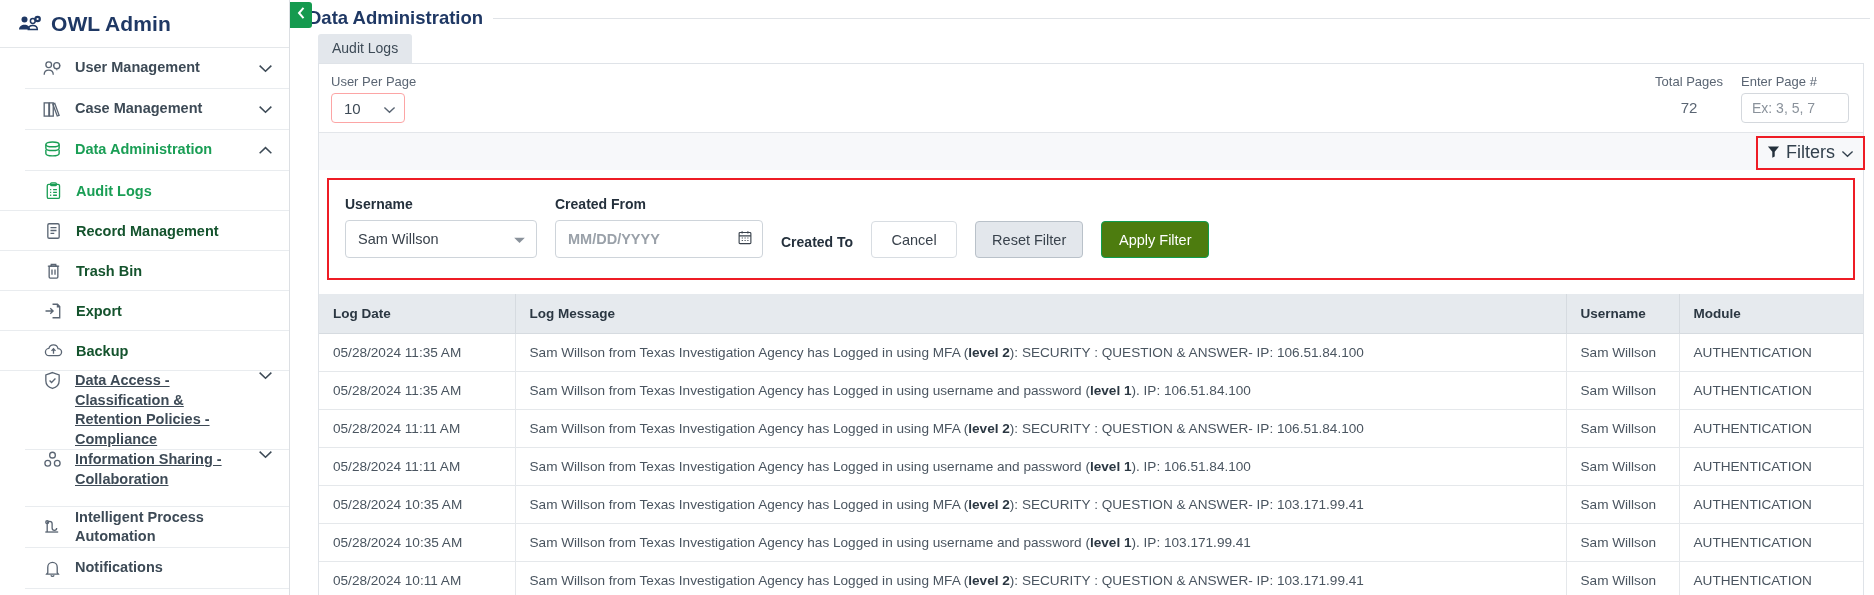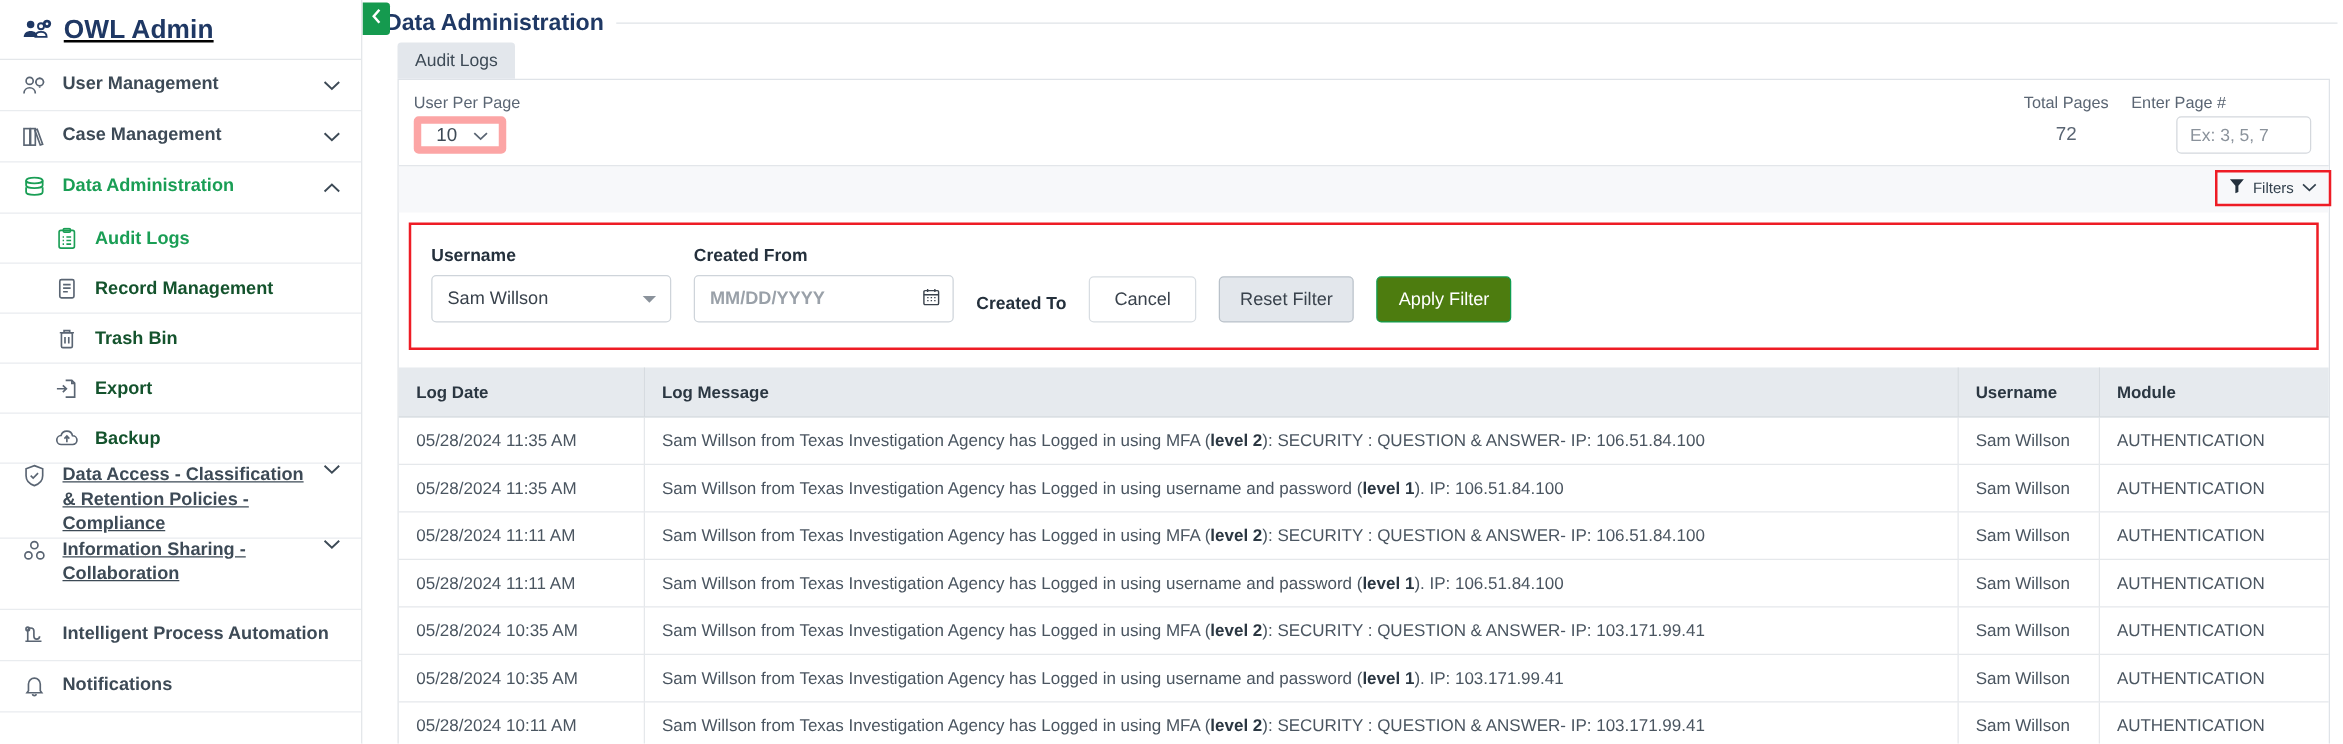--- a/index.html
+++ b/index.html
@@ -21,21 +21,20 @@
     overflow: hidden;
     position: relative;
   }
   .brand {
     height: 48px;
     display: flex;
     align-items: center;
     gap: 9px;
     padding: 0 18px;
     border-bottom: 1px solid #e4e7ea;
-    text-decoration: underline;
   }
   .brand-title {
     font-size: 21px;
     font-weight: bold;
     color: #1f3864;
     letter-spacing: .1px;
   }
   .brand-icon { color: #1f3864; display: flex; align-items: center; }
 
   .nav-item {
@@ -43,20 +42,21 @@
     align-items: center;
     gap: 12px;
     padding: 0 16px;
     min-height: 41px;
     border-bottom: 1px solid #e9ecef;
     color: #3d4a56;
     font-size: 14.5px;
     font-weight: bold;
     cursor: pointer;
     position: relative;
+    margin-left: 25px;
   }
   .nav-item.two-line { min-height: 57px; align-items: flex-start; text-decoration: underline; }
   .nav-item .lbl { flex: 1; line-height: 1.35; }
   .nav-item .ico { width: 22px; display: flex; align-items: center; justify-content: center; color: #5a6573; flex: 0 0 22px; }
   .nav-item .chev { color: #3d4a56; display: flex; align-items: center; }
   .nav-item.active { color: #1a9e55; }
   .nav-item.active .ico { color: #1a9e55; }
   .nav-item.active .chev { color: #3d4a56; }
 
   .nav-sub {
@@ -138,21 +138,21 @@
   }
   .field-label {
     font-size: 13px;
     color: #5a6573;
     margin-bottom: 4px;
     white-space: nowrap;
   }
   .rpp-select {
     width: 74px;
     height: 30px;
-    border: 6px solid #fca5a5;
+    border: 1px solid #fca5a5;
     border-radius: 4px;
     background: #ffffff;
     display: flex; align-items: center; justify-content: space-between;
     padding: 0 8px 0 12px;
     font-size: 15px;
     color: #3d4a56;
     cursor: pointer;
   }
   .pager {
     display: flex;
@@ -168,37 +168,36 @@
   }
   .page-input {
     width: 108px; height: 30px;
     border: 1px solid #d4d8dd;
     border-radius: 4px;
     background: #ffffff;
     font-size: 14px;
     color: #8a929b;
     padding: 0 10px;
     font-family: "Liberation Sans", sans-serif;
-    margin-left: 36px;
   }
   .page-input::placeholder { color: #8a929b; }
 
   .filters-bar {
     border-top: 1px solid #e3e6ea;
     background: #f7f8fa;
     height: 38px;
     display: flex;
     align-items: center;
     justify-content: flex-end;
     padding-right: 0px;
     position: relative;
   }
   .filters-btn {
     display: flex; align-items: center; gap: 6px;
-    font-size: 12px;
+    font-size: 18px;
     color: #32404d;
     border: 2px solid #ee1c25;
     padding: 4px 9px 5px;
     background: #f7f8fa;
     cursor: pointer;
     margin-right: 0px;
     position: absolute;
     right: -2px;
     top: 3px;
   }

